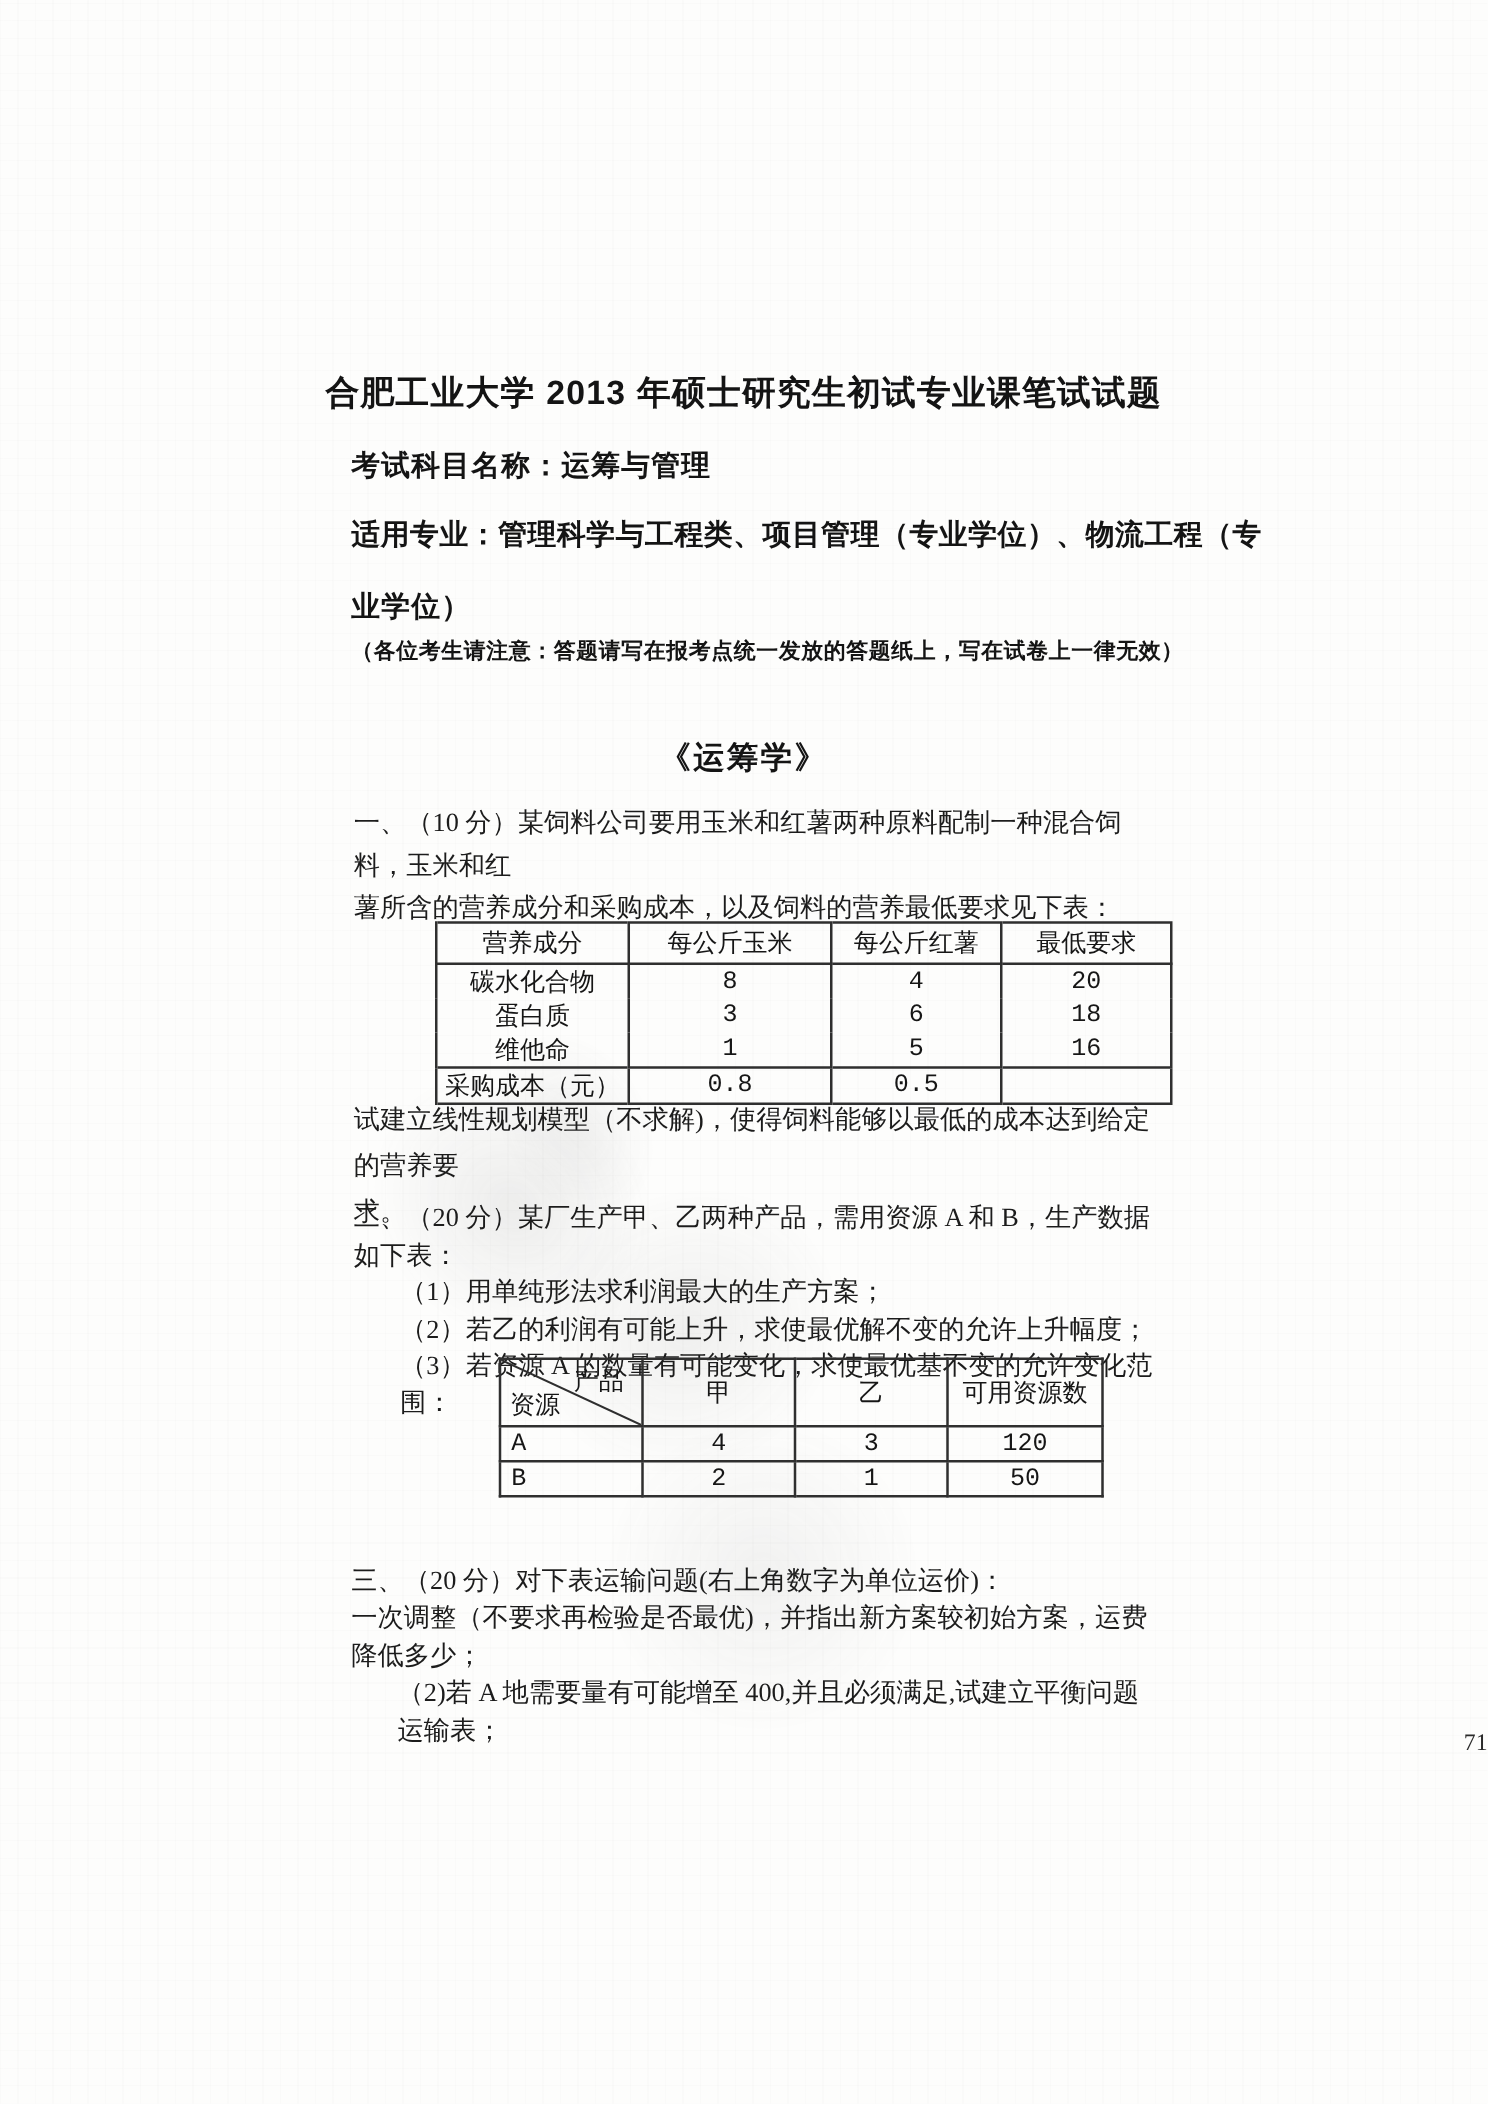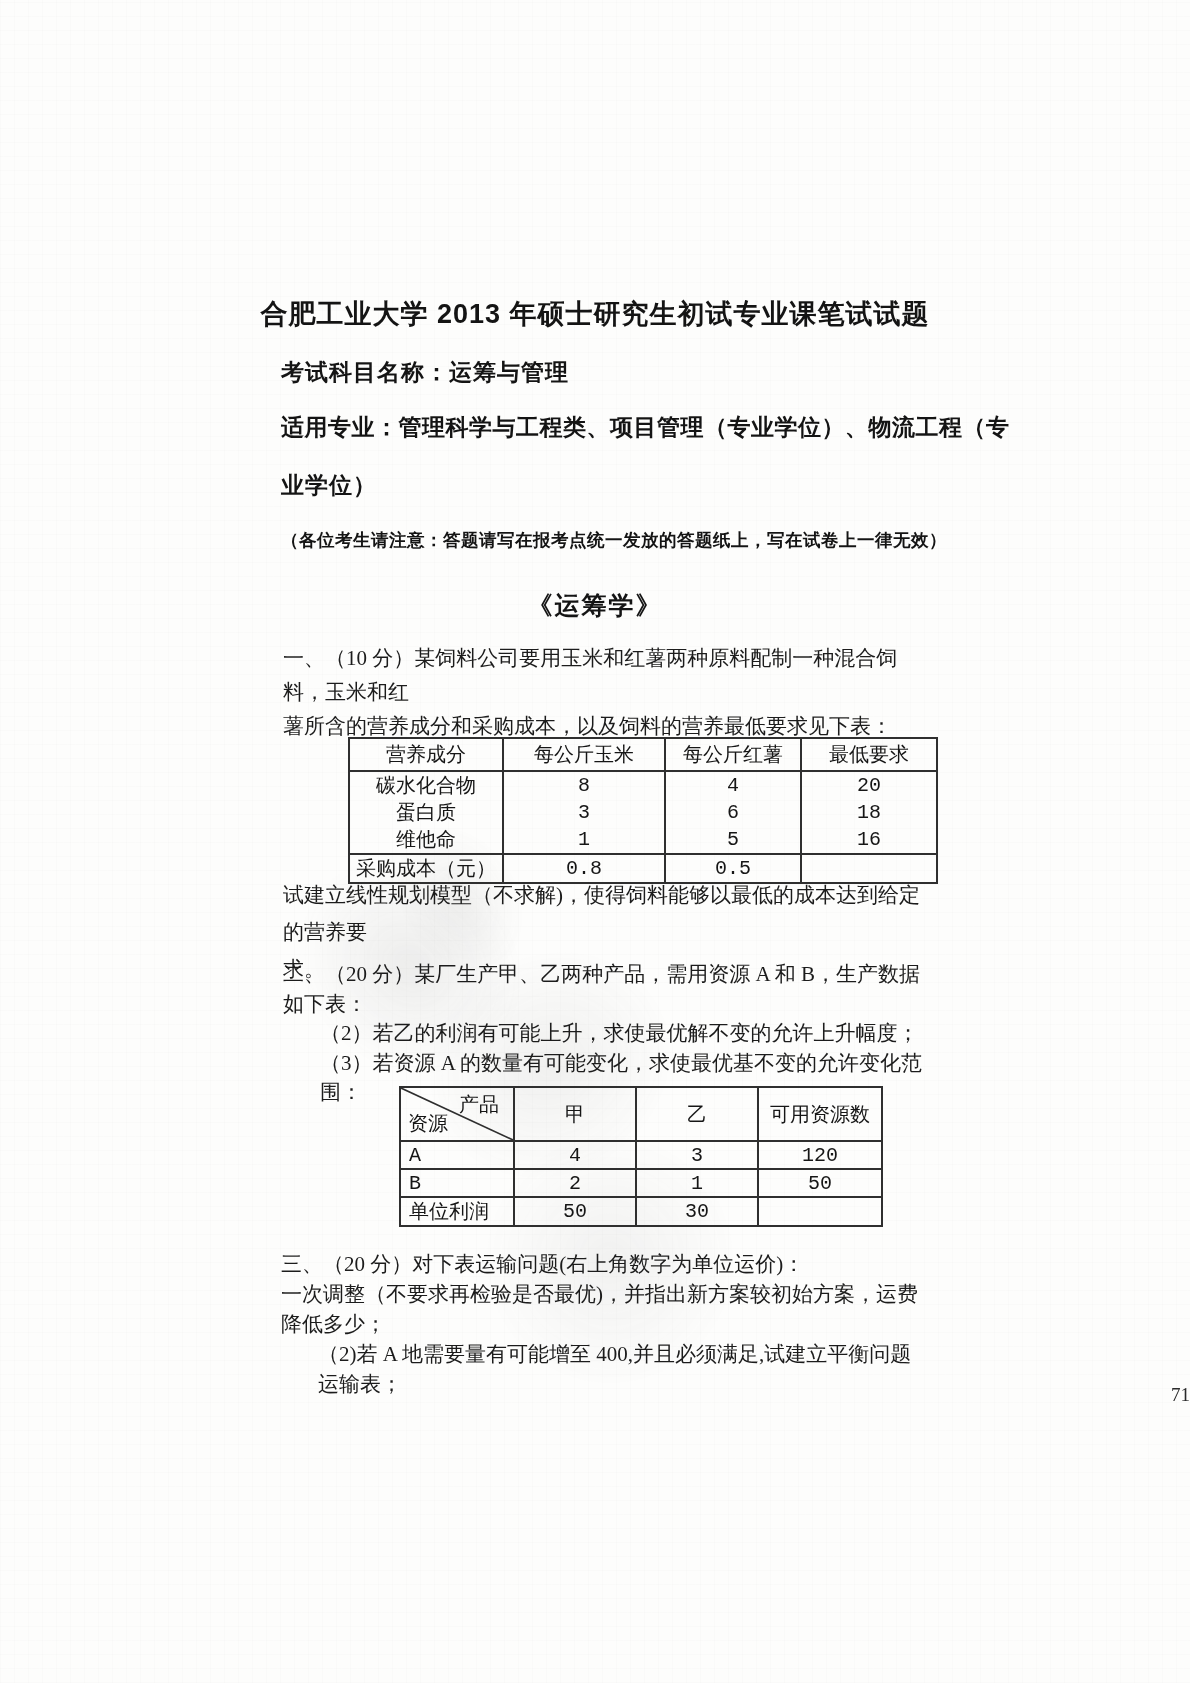--- a/index.html
+++ b/index.html
@@ -18,21 +18,21 @@
       #fdfdfc;
     overflow:hidden;
   }
   .abs{position:absolute;}
   
   .h-sans{font-family:"Liberation Sans", sans-serif;font-weight:bold;color:#141414;}
   .doc-title{top:296px;left:0;width:1190px;text-align:center;font-size:27px;letter-spacing:1px;}
   .subject-line{top:357px;left:281px;font-size:23px;letter-spacing:1px;}
   .major-line1{top:412px;left:281px;font-size:23px;letter-spacing:0.5px;}
   .major-line2{top:470px;left:281px;font-size:23px;letter-spacing:1px;}
-  .notice-line{top:528px;left:281px;font-size:17.5px;letter-spacing:0.5px;}
+  .notice-line{top:508px;left:281px;font-size:17.5px;letter-spacing:0.5px;}
   .section-title{top:589px;left:0;width:1190px;text-align:center;font-size:25px;letter-spacing:2px;}
   
   .body-text{font-size:21px;line-height:34px;color:#1c1c1c;}
   .pre{white-space:pre-line;}
   .q1-intro{top:641px;left:283px;width:636px;}
   .q1-outro{top:877px;left:283px;width:644px;line-height:37px;}
   .q2-block{top:960px;left:283px;width:640px;line-height:29.5px;}
   .q3-block{top:1249px;left:281px;width:648px;line-height:30px;}
   .indent{padding-left:37px;}
   .page-number{top:1384px;left:0;width:1190px;text-align:right;font-size:19px;color:#2a2a2a;}
@@ -125,20 +125,21 @@
       <td></td>
     </tr>
   </tbody>
     </table>
 
   <div class="abs body-text pre q1-outro">试建立线性规划模型（不求解)，使得饲料能够以最低的成本达到给定的营养要
 求。</div>
 
   <div class="abs body-text q2-block">
     <div>二、（20 分）某厂生产甲、乙两种产品，需用资源 A 和 B，生产数据如下表：</div>
+    <div class="indent">（1）用单纯形法求利润最大的生产方案；</div>
     <div class="indent">（2）若乙的利润有可能上升，求使最优解不变的允许上升幅度；</div>
     <div class="indent">（3）若资源 A 的数量有可能变化，求使最优基不变的允许变化范围：</div>
   </div>
 
   <table class="abs t2">
     <tbody>
         <tr class="hd2">
       <td class="c0 diagcell">
         <svg viewBox="0 0 112 52" preserveAspectRatio="none">
           <line x1="0" y1="0" x2="112" y2="52" stroke="#2f2f2f" stroke-width="1.6"></line>
@@ -155,26 +156,20 @@
       <td>4</td>
       <td>3</td>
       <td>120</td>
     </tr>
     <tr class="r">
       <td class="lft">B</td>
       <td>2</td>
       <td>1</td>
       <td>50</td>
     </tr>
-    <tr class="r">
-      <td class="lft">单位利润</td>
-      <td>50</td>
-      <td>30</td>
-      <td></td>
-    </tr>
   </tbody>
     </table>
 
   <div class="abs body-text q3-block">
     <div>三、（20 分）对下表运输问题(右上角数字为单位运价)：</div>
     <div>一次调整（不要求再检验是否最优)，并指出新方案较初始方案，运费降低多少；</div>
     <div class="indent">（2)若 A 地需要量有可能增至 400,并且必须满足,试建立平衡问题运输表；</div>
   </div>
 
   <div class="abs page-number">71</div>

